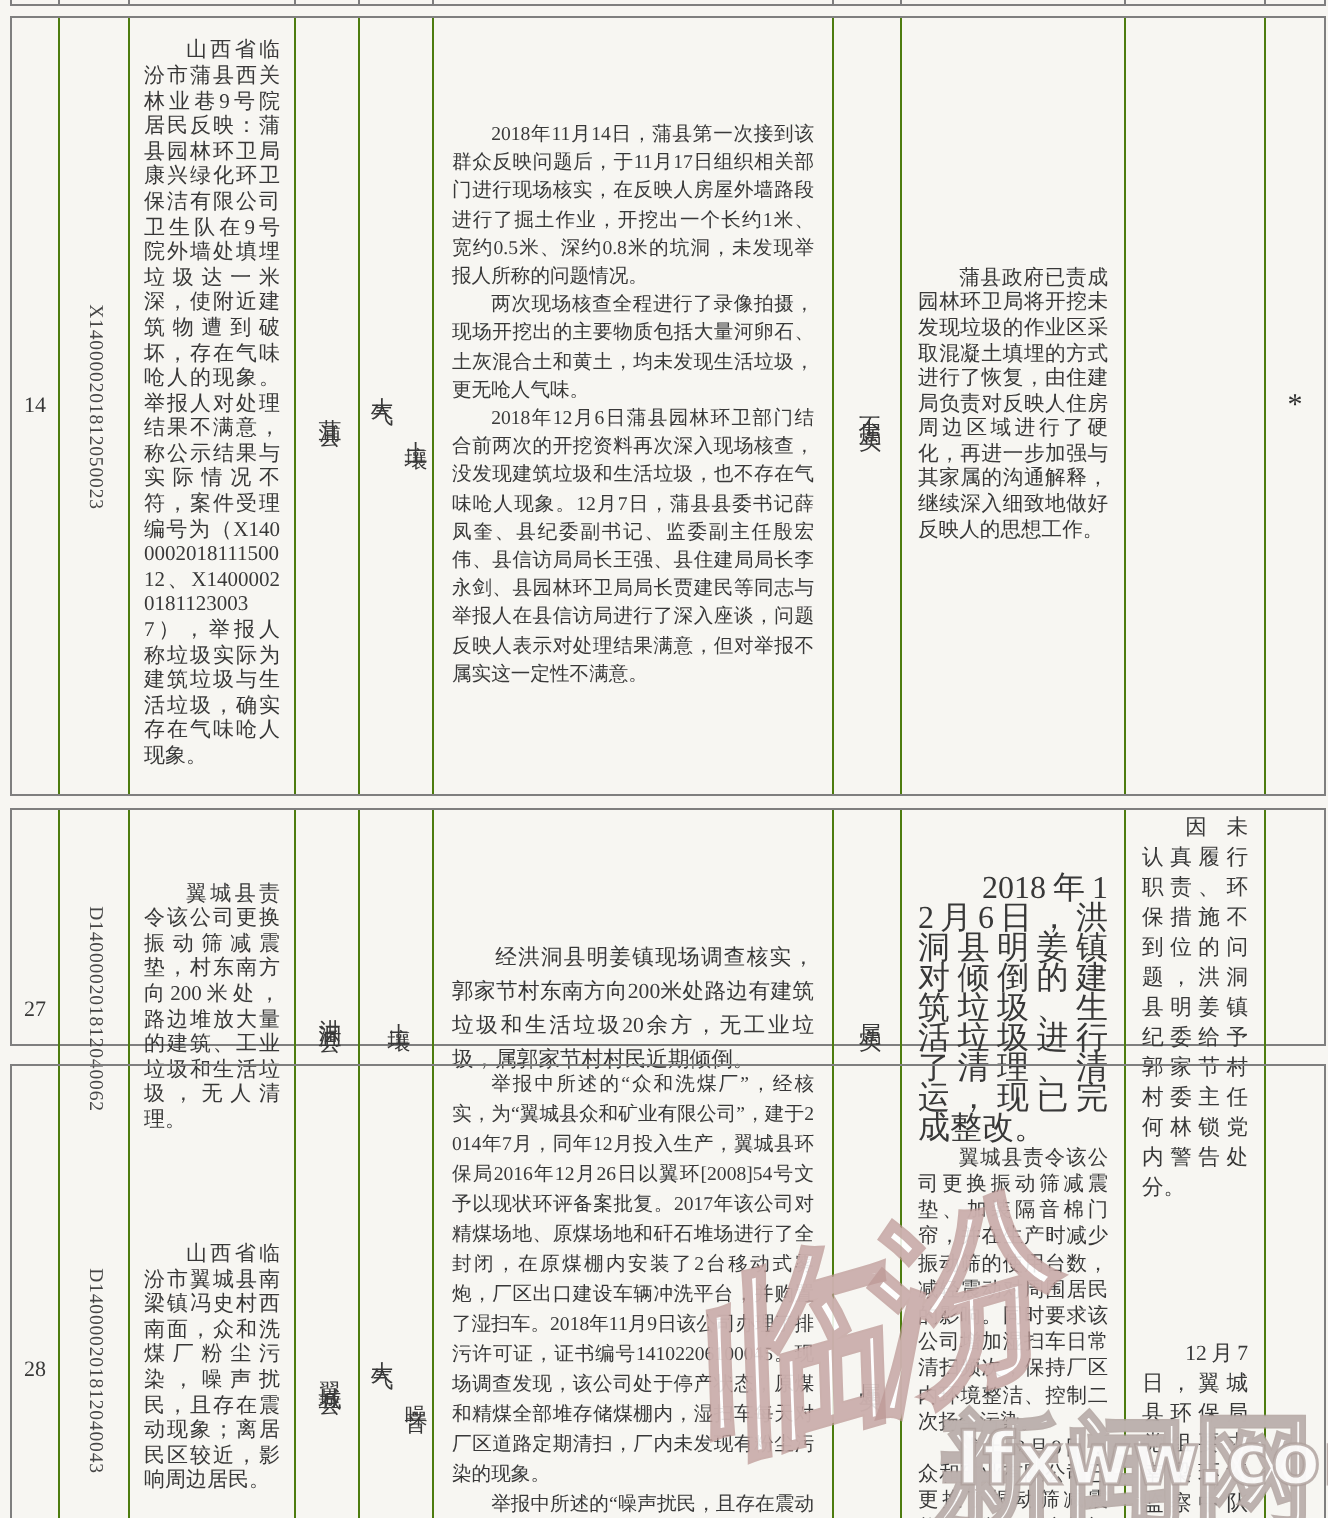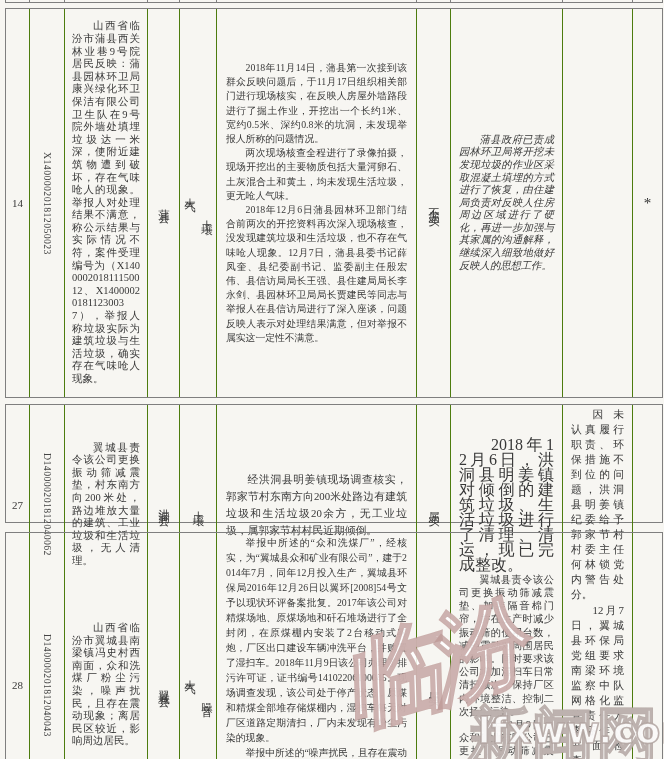--- a/index.html
+++ b/index.html
@@ -62,24 +62,24 @@
     margin:0;text-indent:2em;text-align:justify;word-break:break-all;
     font-size:10.5px;line-height:12.6px;
   }
   .c-invest{padding:2px 9px;}
   .c-invest p{margin:0;text-indent:2em;text-align:justify;word-break:break-all;}
   .sec-a .c-invest p{font-size:9.8px;line-height:14.2px;}
   .sec-b .c-invest p{font-size:10.8px;line-height:17px;}
   .sec-c .c-invest p{font-size:9.8px;line-height:15px;}
   .c-handle{padding:2px 8px;}
   .c-handle p{margin:0;text-indent:2em;text-align:justify;word-break:break-all;}
-  .sec-a .c-handle p{font-size:10.3px;line-height:12.6px;font-style:italic;}
+  .sec-a .c-handle p{font-size:10.3px;line-height:12.6px;}
   .sec-b .c-handle p{font-size:16px;line-height:15px;}
   .sec-c .c-handle p{font-size:10.2px;line-height:13.2px;}
-  .c-account{padding:2px 8px;}
+  .c-account{padding:2px 8px;justify-content:flex-end;}
   .c-account p{margin:0;text-indent:2em;text-align:justify;word-break:break-all;
     font-size:10.8px;line-height:15px;}
   .c-remark{align-items:center;font-size:15px;color:#2f2f2f;}
   
   .watermark{position:absolute;inset:0;pointer-events:none;z-index:6;}
   .wm-outline{
     color:rgba(255,255,255,0.90);
     -webkit-text-stroke:1.5px rgba(174,160,156,0.80);
     text-shadow:0 0 1px rgba(174,160,156,0.55);
   }

